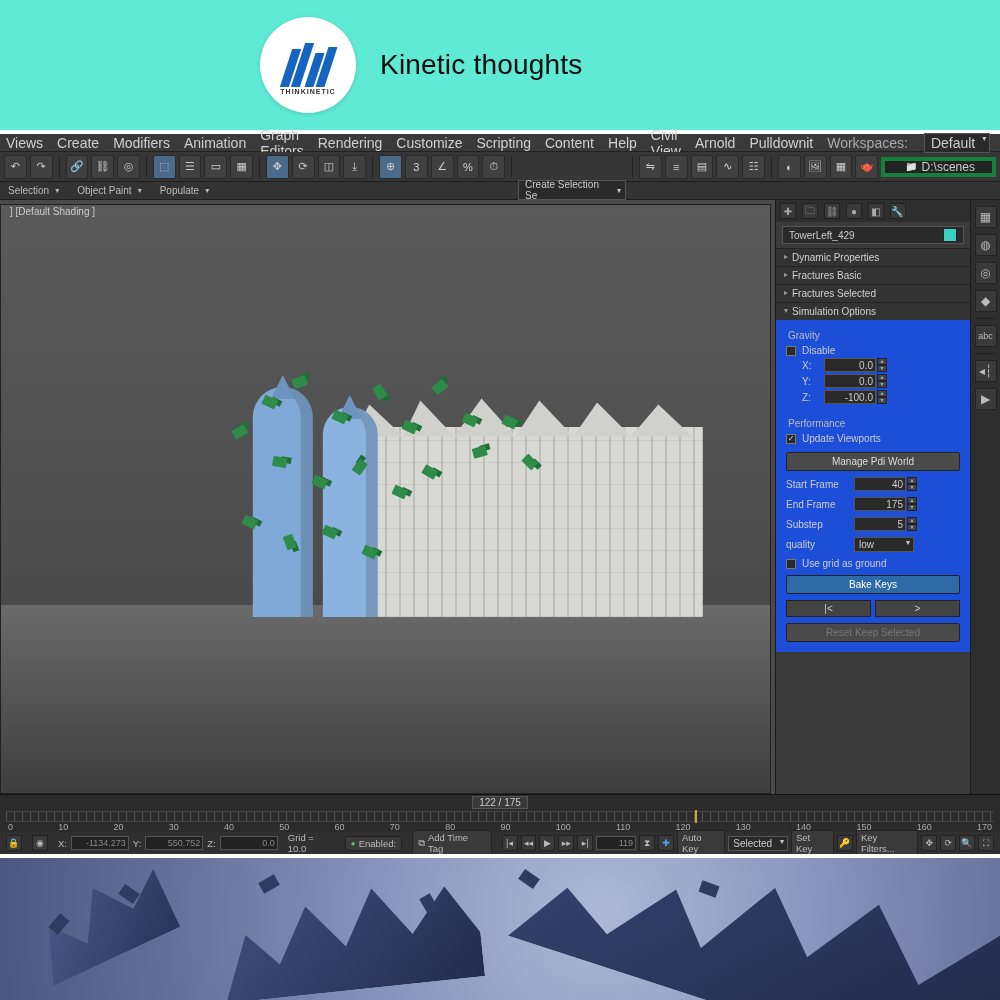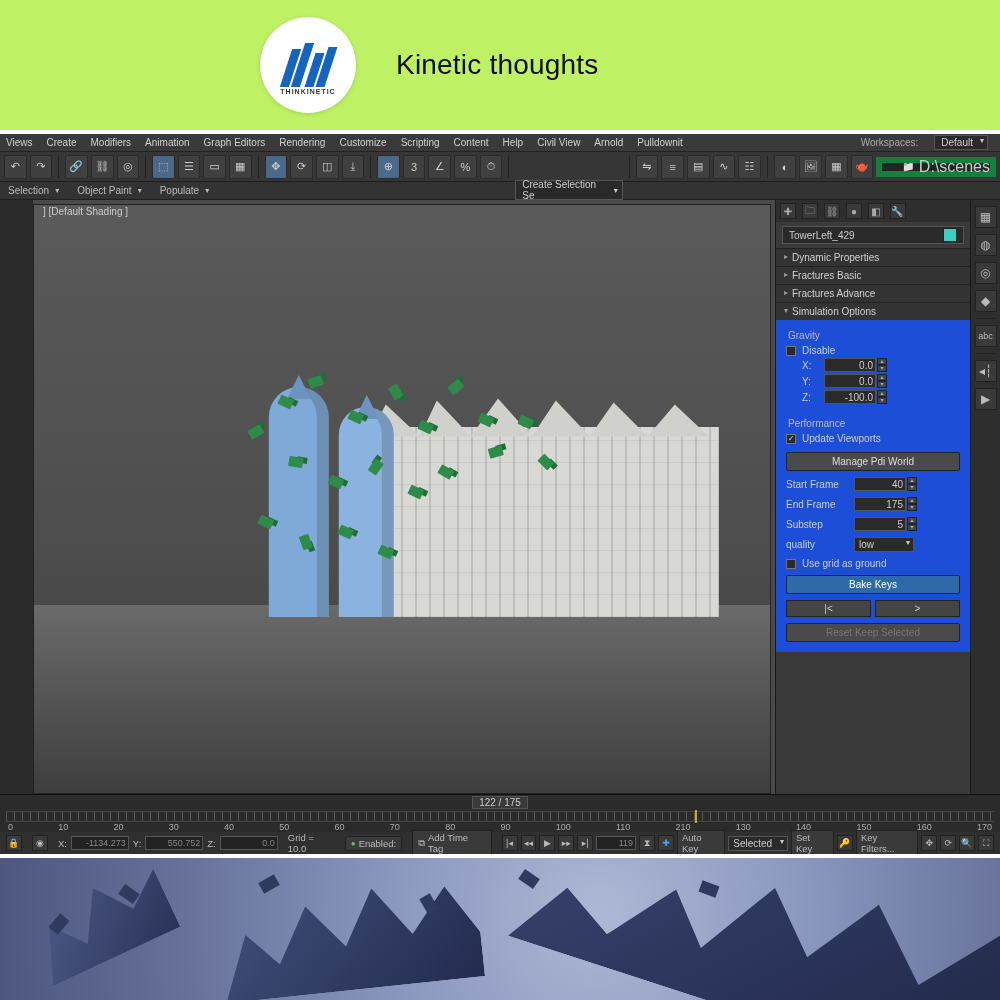--- a/index.html
+++ b/index.html
@@ -5,26 +5,26 @@
   * { box-sizing: border-box; margin: 0; padding: 0; }
   body {
     font-family: Arial, sans-serif;
     background: #ffffff;
     width: 1000px;
     height: 1000px;
     overflow: hidden;
   }
   
   .yt-header {
-    background: #bef264;
+    background: #5eead4;
     height: 134px;
     display: flex;
     align-items: center;
     padding-left: 260px;
-    gap: 40px;
+    gap: 24px;
     border-bottom: 4px solid #fff;
   }
   .yt-avatar {
     width: 96px; height: 96px; border-radius: 50%;
     background: #fff;
     box-shadow: 0 1px 4px rgba(0,0,0,.15);
     display: flex; align-items: center; justify-content: center;
     position: relative;
   }
   .yt-avatar .bars { display:flex; gap:3px; height:44px; align-items:flex-end;}
@@ -49,21 +49,21 @@
     font-family: "Segoe UI", Tahoma, sans-serif;
   }
   
   .menu-bar {
     background: #3a3a3a;
     height: 18px;
     display: flex;
     align-items: center;
     padding-left: 6px;
     gap: 14px;
-    font-size: 10px;
+    font-size: 14px;
     color: #d0d0d0;
     border-bottom: 1px solid #222;
   }
   .menu-bar span { cursor: default; }
   .workspace { margin-left:auto; display:flex; align-items:center; gap:16px; padding-right:12px;}
   .workspace-label { color:#aaa;}
   .workspace-val { background:#2a2a2a; padding:1px 14px 1px 6px; border:1px solid #555; color:#ccc; position:relative;}
   .workspace-val::after{content:"▾"; position:absolute; right:3px; top:0; font-size:8px;}
 
   
@@ -87,36 +87,36 @@
   .tb-btn.on { background:#4b6a8a; }
   .tb-sep { width:1px; height:22px; background:#222; margin:0 3px;}
   .tb-dropdown {
     background:#2a2a2a; border:1px solid #555; height:20px;
     padding:1px 16px 1px 6px; color:#ccc; font-size:10px;
     display:flex;align-items:center; position:relative;margin-top:47px;
   }
   .tb-dropdown::after{content:"▾"; position:absolute; right:4px; font-size:8px;}
   .scenes-box {
     margin-left:auto; background:#232323; height:20px; width:120px;
-    border:6px solid #15803d; display:flex;align-items:center; padding-left:20px;
-    font-size:16px; color:#ccc;
+    border:4px solid #15803d; display:flex;align-items:center; padding-left:20px;
+    font-size:12px; color:#ccc;
   }
   .scenes-box::before { content:"📁"; font-size:10px; margin-right:4px; filter:grayscale(1);}
   
   .sub-toolbar {
     background:#333; height:18px;
     display:flex; align-items:center; gap:18px;
     padding-left:8px; font-size:10px; color:#bbb;
     border-bottom:1px solid #1e1e1e;
   }
   .sub-toolbar .item { display:flex; gap:4px; align-items:center;}
   .sub-toolbar .tri::after{content:"▾"; font-size:8px; margin-left:2px;}
 
   
-  .work-row { flex:1; display:flex; min-height:0;margin-left:33px; }
+  .work-row { flex:1; display:flex; min-height:0; }
   .viewport-wrap { flex:1; display:flex; flex-direction:column; background:#4a4a4a; position:relative;}
   .vp-label { position:absolute; top:6px; left:10px; color:#ccc; font-size:10px; z-index:5;}
   .viewport {
     flex:1; margin:4px 4px 0 0;
     background: linear-gradient(#5a5a5a 0%, #4d4d4d 60%, #3a3a3a 100%);
     position:relative; overflow:hidden;
     border:1px solid #222;
   }
   
   .ground { position:absolute; left:0; right:0; bottom:0; top:68%;
@@ -401,21 +401,21 @@
         <span class="obj-swatch"></span>
       </div>
 
       <div class="rollout">
         <div class="roll-head">Dynamic Properties</div>
       </div>
       <div class="rollout">
         <div class="roll-head">Fractures Basic</div>
       </div>
       <div class="rollout">
-        <div class="roll-head">Fractures Advance</div>
+        <div class="roll-head">Fractures Selected</div>
       </div>
       <div class="rollout">
         <div class="roll-head open">Simulation Options</div>
         <div class="roll-body">
           <div class="param-group">
             <div class="grp-title">Gravity</div>
             <label class="chk">
               <span class="box"></span>
                 <span>Disable</span>
             </label>
@@ -537,21 +537,21 @@
       <span>20</span>
         <span>30</span>
       <span>40</span>
         <span>50</span>
       <span>60</span>
         <span>70</span>
       <span>80</span>
         <span>90</span>
       <span>100</span>
         <span>110</span>
-      <span>210</span>
+      <span>120</span>
         <span>130</span>
       <span>140</span>
         <span>150</span>
       <span>160</span>
         <span>170</span>
     </div>
   </div>
 
   <div class="status">
     <div class="mini-btn">🔒</div>

